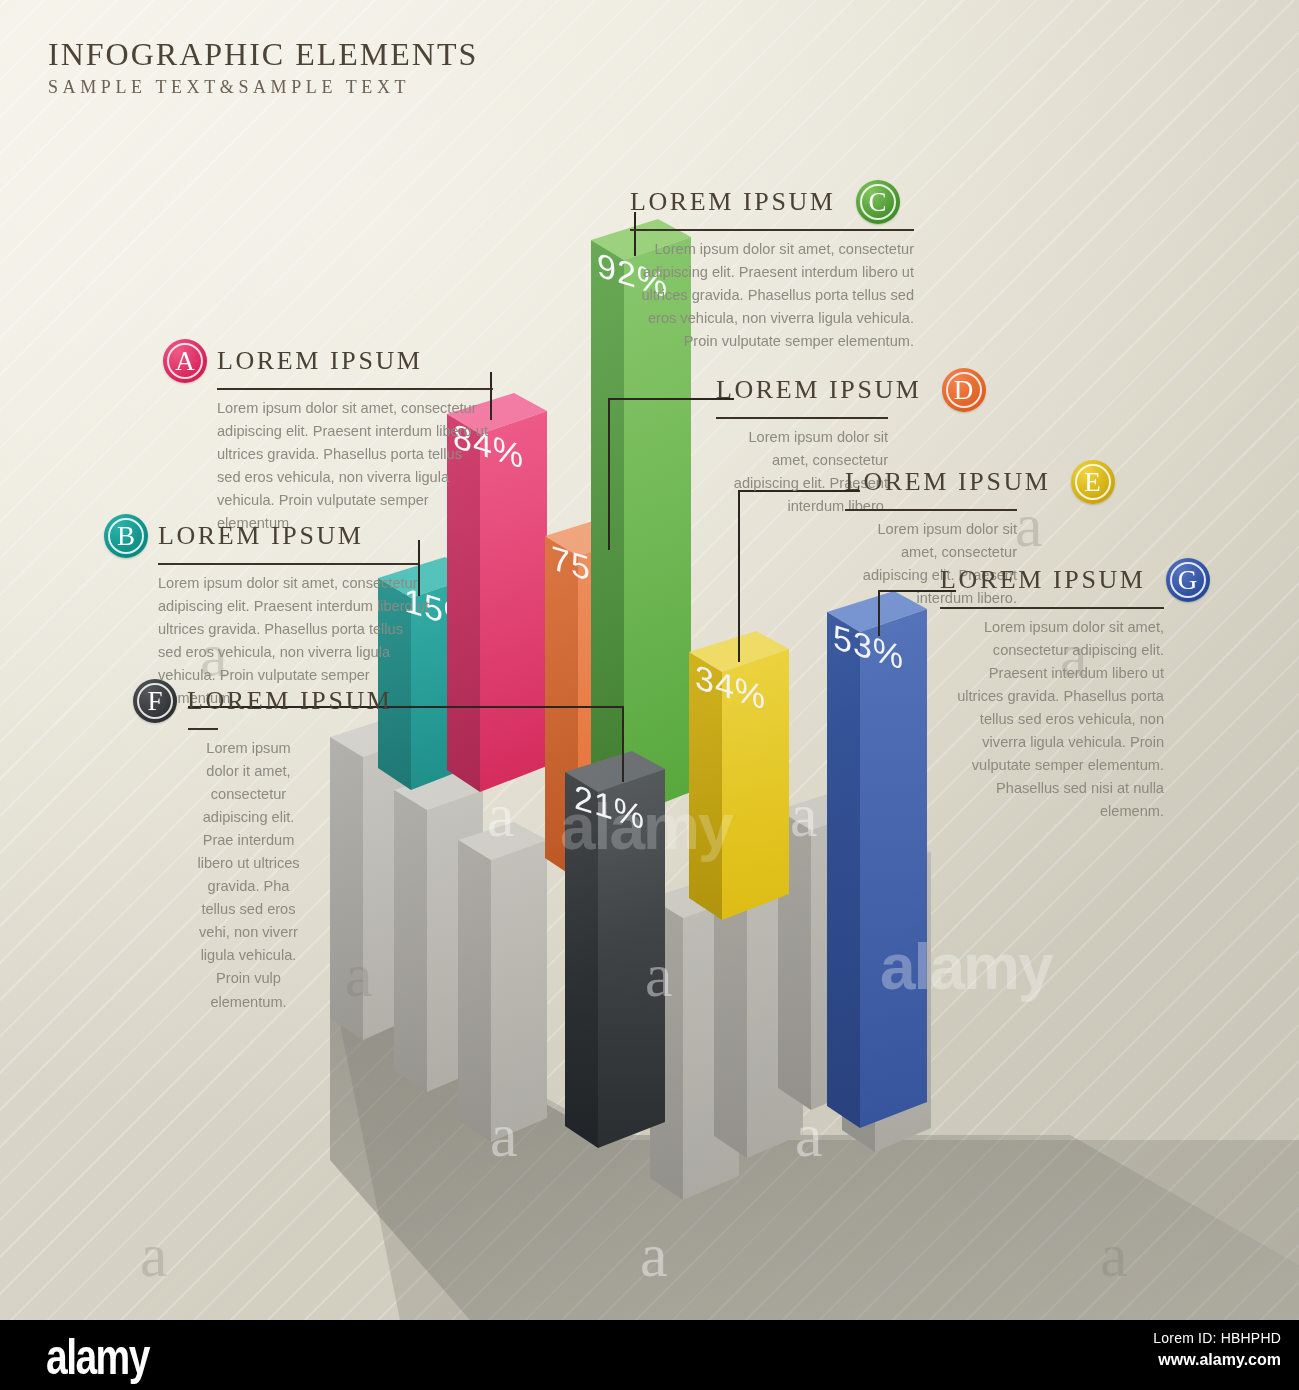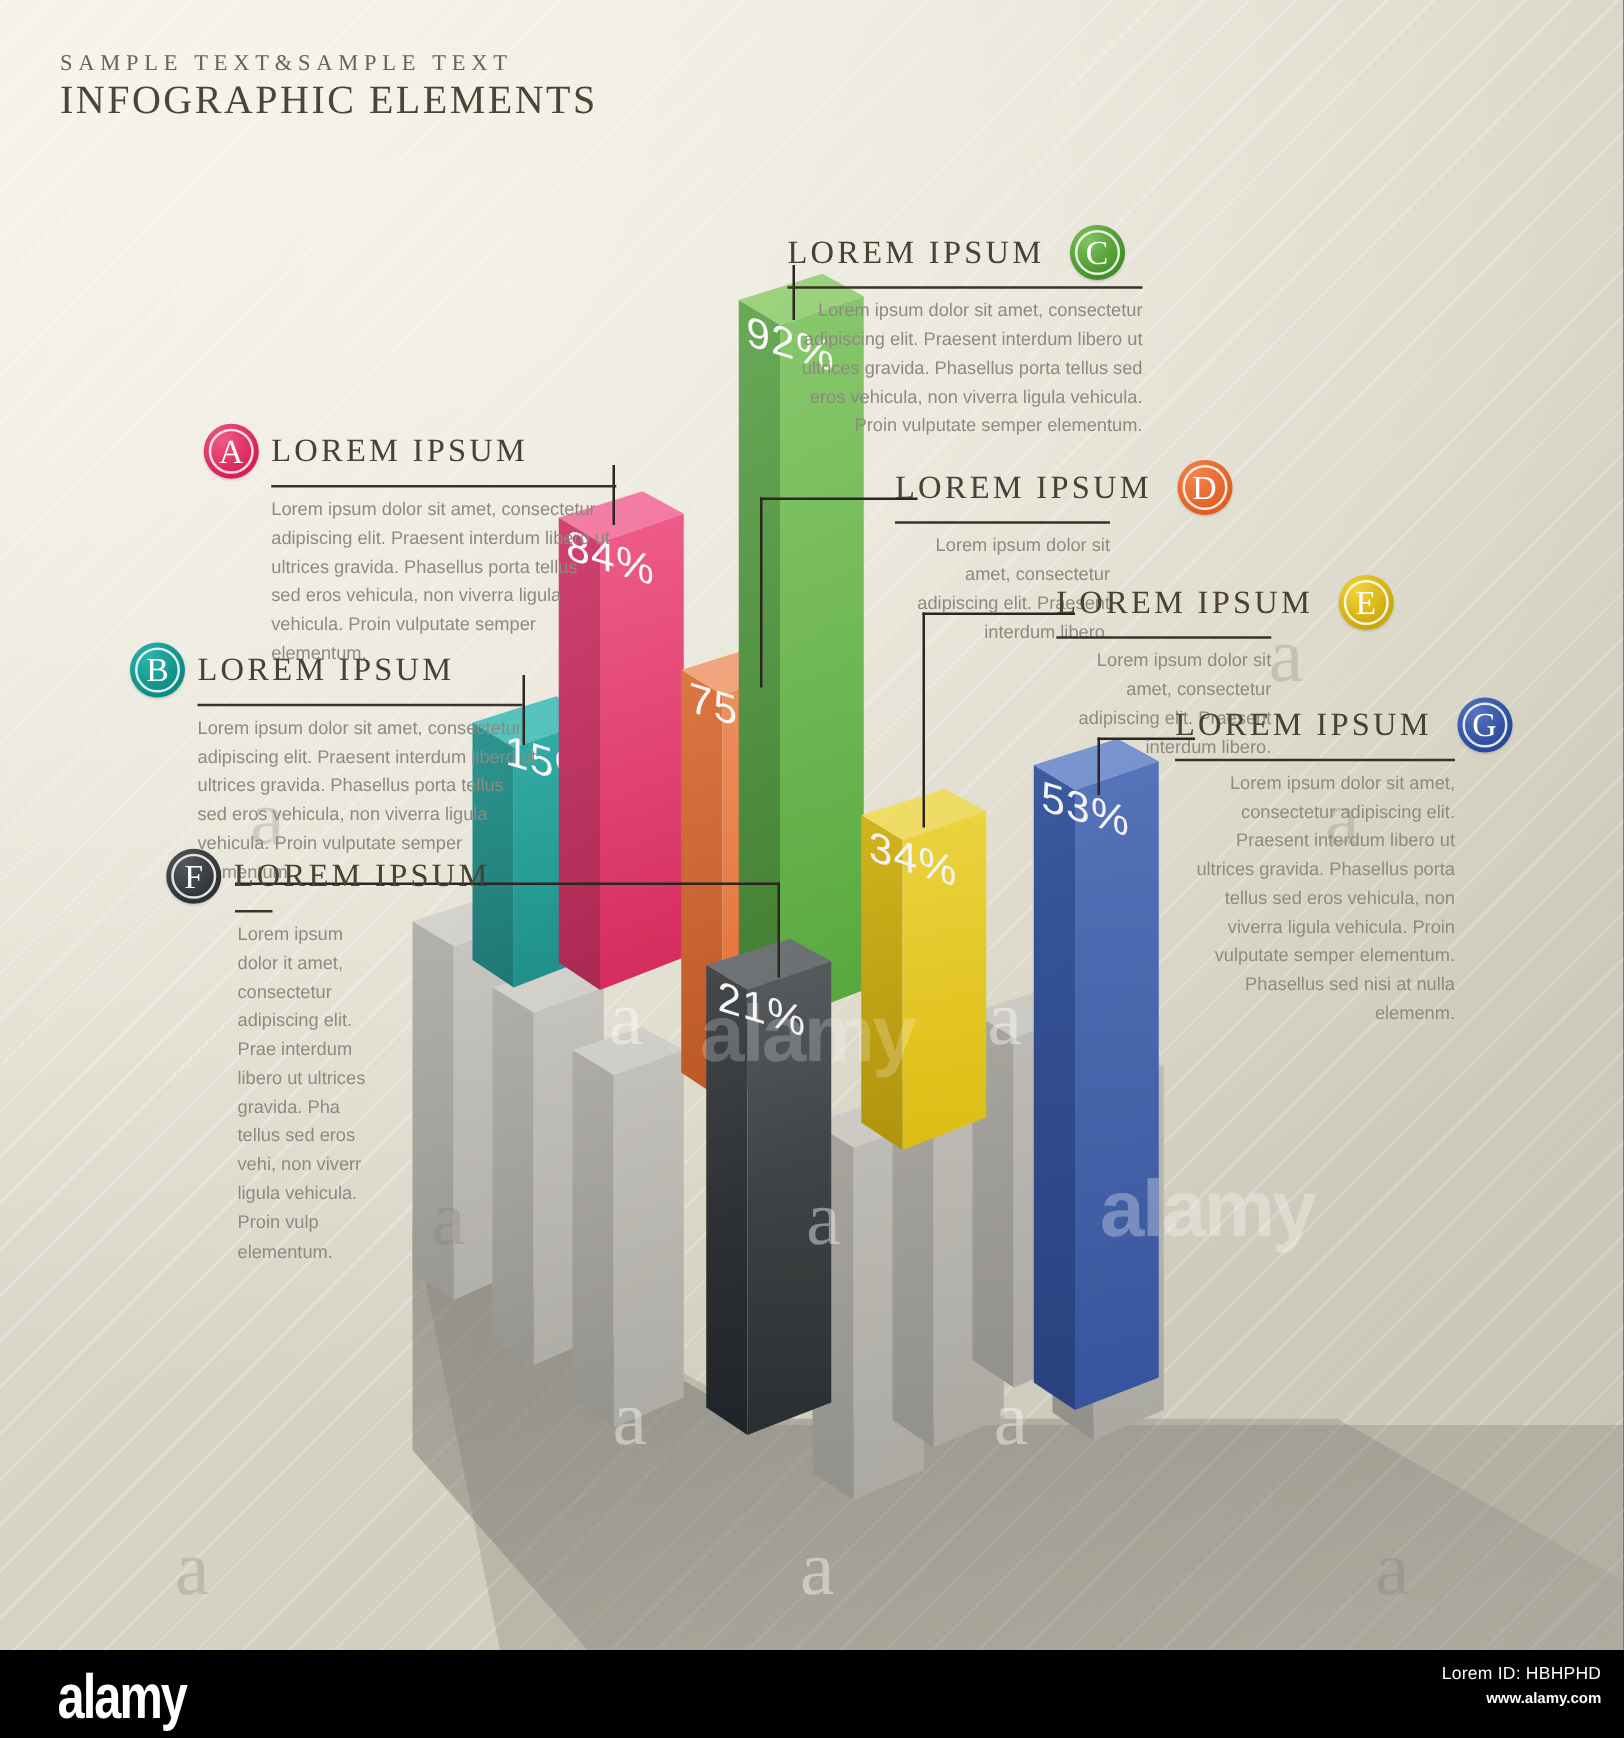--- a/index.html
+++ b/index.html
@@ -157,32 +157,32 @@
     letter-spacing: -2px;
     transform: scaleX(0.78);
     transform-origin: left top;
   }
   #footer-right {
     position: absolute; right: 18px; top: 10px;
     text-align: right;
     color: #fff;
   }
   #img-id { font-size: 14px; letter-spacing: 0.2px; }
-  #site { font-size: 12px; font-weight: bold; margin-top: 5px; text-align: right; }
+  #site { font-size: 16px; font-weight: bold; margin-top: 5px; text-align: right; }
 </style>
 </head>
 <body>
 
 <div id="stage">
 
   <div id="art">
 
     <div id="header">
+      <div id="title">INFOGRAPHIC ELEMENTS</div>
       <div id="subtitle">SAMPLE TEXT&amp;SAMPLE TEXT</div>
-      <div id="title">INFOGRAPHIC ELEMENTS</div>
     </div>
 
     <div id="scene">
       <svg width="1299" height="1320" viewBox="0 0 1299 1320">
         <defs>
 
           <linearGradient id="gTealF" x1="0" y1="0" x2="0" y2="1">
             <stop offset="0" stop-color="#16a8a0"></stop>
               <stop offset="1" stop-color="#0d8b85"></stop>
           </linearGradient>
@@ -422,21 +422,21 @@
     </div>
 
     <div class="callout" style="left:133px; top:679px; width:300px;">
       <div class="co-head">
         <div class="badge" style="background:radial-gradient(circle at 34% 28%, #55585a, #2e3133 72%);">
           <span>F</span>
         </div>
         <div class="co-title">LOREM IPSUM</div>
       </div>
       <div class="co-rule" style="margin-left:55px; width:30px;"></div>
-      <div class="co-body l" style="margin-left:57px; width:117px;">Lorem ipsum dolor it amet, consectetur adipiscing elit. Prae interdum libero ut ultrices gravida. Pha tellus sed eros vehi, non viverr ligula vehicula. Proin vulp elementum.</div>
+      <div class="co-body l" style="margin-left:57px; width:117px;text-align:center;">Lorem ipsum dolor it amet, consectetur adipiscing elit. Prae interdum libero ut ultrices gravida. Pha tellus sed eros vehi, non viverr ligula vehicula. Proin vulp elementum.</div>
     </div>
 
     <div class="callout" style="left:630px; top:180px; width:340px;">
       <div class="co-head rightal">
         <div class="badge" style="background:radial-gradient(circle at 34% 28%, #82c45f, #418f27 72%);">
           <span>C</span>
         </div>
         <div class="co-title" style="margin-right:10px;">LOREM IPSUM</div>
       </div>
       <div class="co-rule" style="width:284px;"></div>

